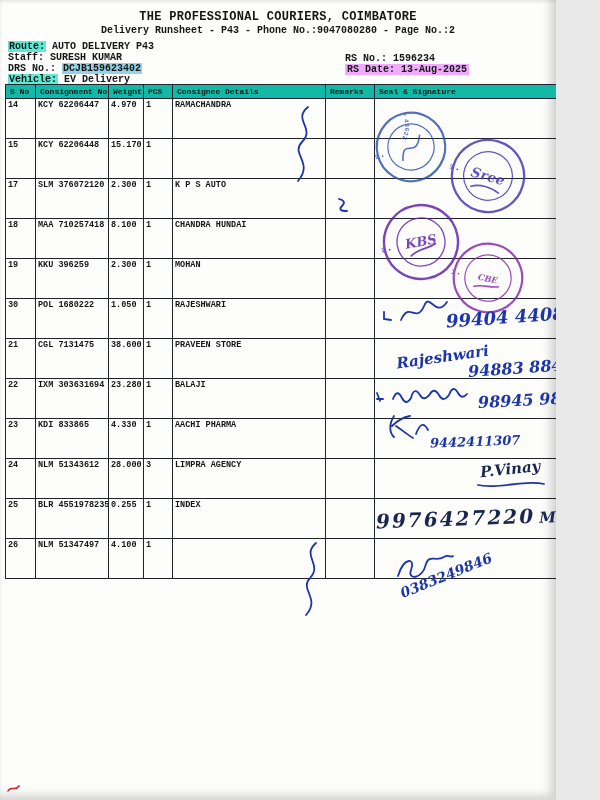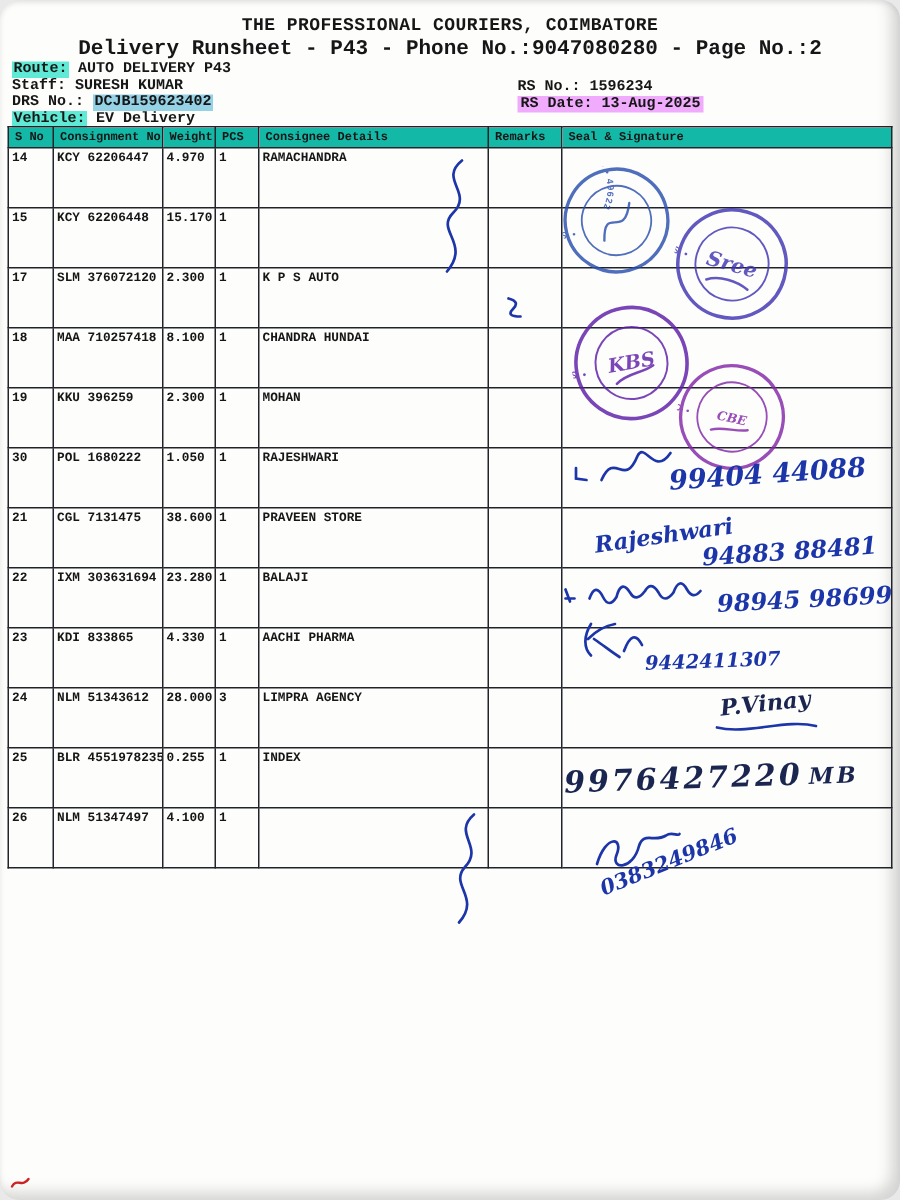--- a/index.html
+++ b/index.html
@@ -1,23 +1,22 @@
 <!DOCTYPE html>
 <html><head>
 <meta charset="utf-8">
 <style>
   html,body{margin:0;padding:0;background:#e9e9e9;}
   .doc{
-    position:relative;width:600px;height:800px;background:#fdfdfc;overflow:hidden;
+    position:relative;width:556px;height:800px;background:#fdfdfc;overflow:hidden;
     font-family:"Liberation Mono","DejaVu Sans Mono",monospace;color:#161616;
     box-shadow:inset -6px -5px 9px rgba(110,110,110,.28), inset 0 2px 3px rgba(150,150,150,.18);
-    border-radius:13px;
   }
   .title{position:absolute;top:10px;left:0;right:0;text-align:center;font-size:12px;font-weight:700;letter-spacing:.3px;}
-  .subtitle{position:absolute;top:25px;left:0;right:0;text-align:center;font-size:14px;font-weight:700;}
+  .subtitle{position:absolute;top:25px;left:0;right:0;text-align:center;font-size:10px;font-weight:700;}
   .info{position:absolute;top:41px;left:8px;right:6px;font-size:10px;font-weight:700;}
   .info-line{height:11px;line-height:11px;white-space:nowrap;}
   .info-right{position:absolute;left:337px;top:12px;}
   .hl-pink{background:#5eead4;padding:0 1px;}
   .hl-blue{background:#96d2e6;padding:0 1px;text-align:right;}
   .hl-blue-soft{background:#f0abfc;display:inline-block;padding:0 2px;}
   table.runsheet{position:absolute;left:5px;top:84px;border-collapse:collapse;table-layout:fixed;width:589px;}
   .runsheet th{background:#14b8a6;border:1px solid #20242a;font-size:8px;font-weight:700;text-align:left;padding:1px 4px;height:11px;overflow:hidden;white-space:nowrap;}
   .runsheet td{border:1px solid #20242a;font-size:8.5px;font-weight:700;vertical-align:top;text-align:left;padding:1px 2px;height:37px;overflow:hidden;white-space:nowrap;}
   .overlay{position:absolute;inset:0;pointer-events:none;}

